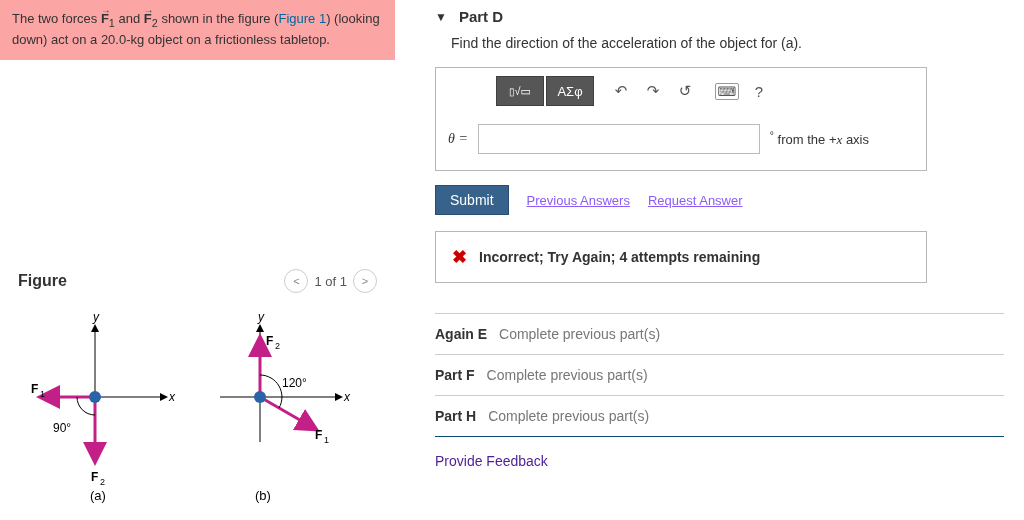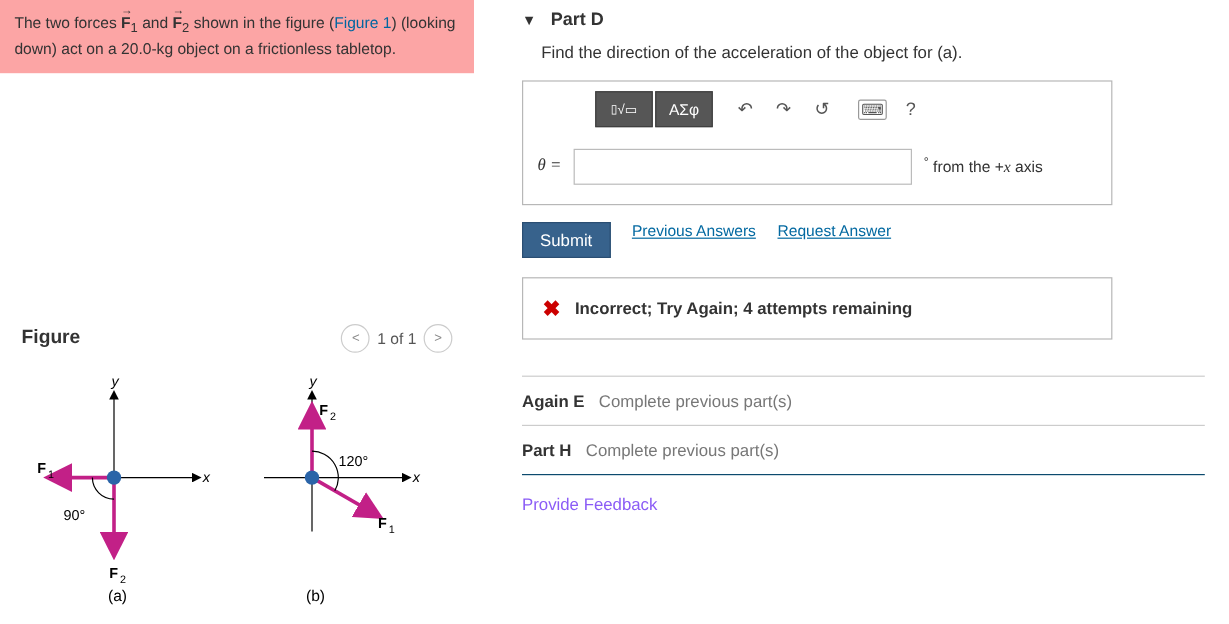--- a/index.html
+++ b/index.html
@@ -64,44 +64,44 @@
   .tb-light { height:28px; min-width:28px; display:inline-flex; align-items:center; justify-content:center; font-size:15px; color:#555; border:1px solid transparent; background:transparent; }
   .tb-sep { width:8px;}
   .kb-icon { font-size:13px; border:1px solid #999; border-radius:2px; padding:0 2px;}
 
   .input-row { display:flex; align-items:center; gap:10px; padding: 10px 12px 16px 12px;}
   .theta { font-style:italic; font-family: "Times New Roman", serif;}
   .input-field { border:1px solid #bbb; height:28px; width:280px; background:#fff;}
   .unit-note { font-size:13px;}
   .xser { font-family:"Times New Roman", serif; font-style:italic;}
 
-  .submit-row { display:flex; align-items:flex-start; gap:18px; margin-top:14px;}
+  .submit-row { display:flex; align-items:center; gap:18px; margin-top:14px;}
   .btn-submit { background:#37628c; color:#fff; border:1px solid #2a4e72; padding:6px 14px; font-size:14px; cursor:pointer;}
-  .lnk-blue { color:#0369a1; font-size:13px; text-decoration:underline; cursor:pointer;}
+  .lnk-blue { color:#8b5cf6; font-size:13px; text-decoration:underline; cursor:pointer;}
 
   .feedback-box {
     border:1px solid #b7b7b7;
     padding: 14px 16px;
     margin-top: 16px;
     display:flex; align-items:center; gap:12px;
     width: 458px;
   }
   .x-icon { color:#cc0000; font-weight:bold; font-size:18px;}
   .fb-text { font-weight:bold; font-size:14px;}
 
   .other-parts { margin-top: 30px; }
   .other-part-row {
     border-top:1px solid #ccc;
     padding: 12px 0;
     font-size:14px;
   }
   .other-part-row .pl { font-weight:bold; margin-right:8px;}
   .other-part-row .pt { color:#777;}
 
-  .provide-fb { margin-top:16px; color:#8b5cf6; font-size:14px; cursor:pointer;}
+  .provide-fb { margin-top:16px; color:#4c1d95; font-size:14px; cursor:pointer;}
   sup.deg { font-size:0.8em;}
 </style>
 </head>
 <body>
 
 <div class="left-col">
   <div class="problem-box">
     <span>The two forces </span><span class="arrow-over vec"><span>F</span></span><sub>1</sub><span> and </span><span class="arrow-over vec"><span>F</span></span><sub>2</sub><span> shown in the figure (</span><span class="lnk">Figure 1</span><span>) (looking down) act on a 20.0-kg object on a frictionless tabletop.</span>
   </div>
 
@@ -212,20 +212,24 @@
   <div class="feedback-box">
     <span class="x-icon">✖</span>
     <span class="fb-text">Incorrect; Try Again; 4 attempts remaining</span>
   </div>
 
   <div class="other-parts">
     <div class="other-part-row">
       <span class="pl">Again E</span>
       <span class="pt">Complete previous part(s)</span>
     </div>
+    <div class="other-part-row">
+      <span class="pl">Part F</span>
+      <span class="pt">Complete previous part(s)</span>
+    </div>
     <div class="other-part-row" style="border-bottom:1px solid #0c4a6e;">
       <span class="pl">Part H</span>
       <span class="pt">Complete previous part(s)</span>
     </div>
   </div>
 
   <div class="provide-fb">Provide Feedback</div>
 </div>
 
 </body></html>

